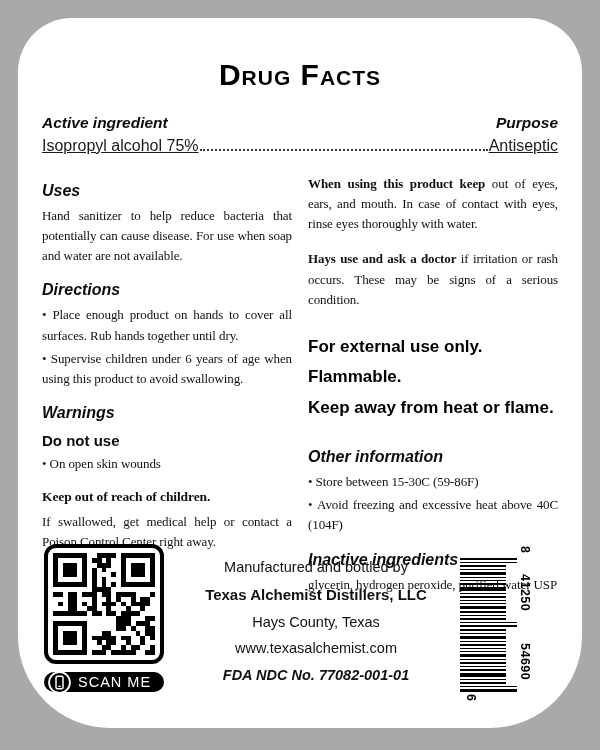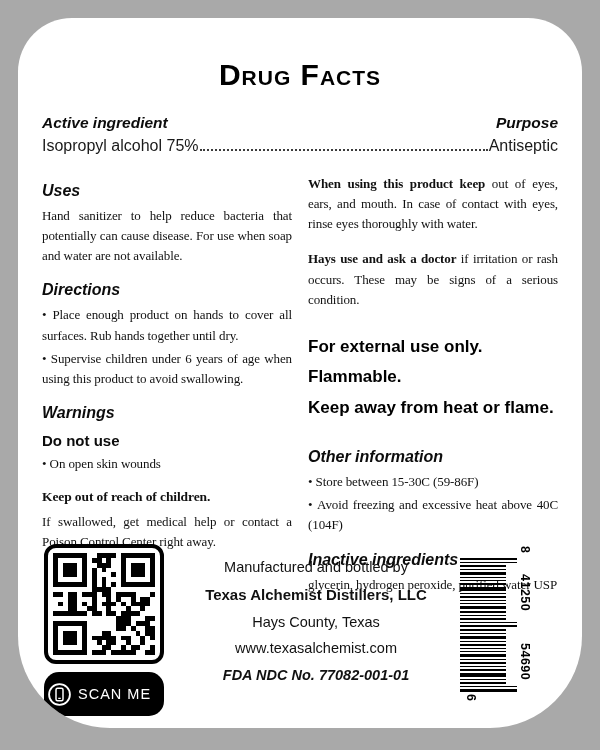--- a/index.html
+++ b/index.html
@@ -27,21 +27,21 @@
     color:#000;
   }
   .ai-row {
     display:flex; justify-content:space-between;
     margin-top:22px;
     font-size:15.5px; font-weight:700; font-style:italic;
   }
   .leader-row {
     display:flex; align-items:baseline;
     margin-top:5px;
-    font-size:16px; color:#1a1a1a;
+    font-size:16px; color:#1a1a1a;text-decoration:underline;
   }
   .leader { flex:1; border-bottom:2.5px dotted #3b3b3b; margin:0 1px 3px 1px; }
   .cols { display:flex; gap:16px; margin-top:12px; }
   .col { flex:1; min-width:0; }
   .sec {
     margin:15px 0 6px 0;
     font-size:16px; font-weight:700; font-style:italic;
   }
   .sec.first { }
   .sub { margin:10px 0 5px 0; font-size:15px; font-weight:700; }
@@ -71,21 +71,21 @@
   }
   .qr-block { width:130px; }
   .qr-frame {
     width:102px; height:102px;
     border:4px solid #000; border-radius:12px;
     padding:5px; background:#fff;
   }
   .qr-frame svg { display:block; width:102px; height:102px; }
   .scan-pill {
     margin-top:8px;
-    width:120px; height:44px; box-sizing:border-box;
+    width:120px; height:20px; box-sizing:border-box;
     background:#000; border-radius:15px;
     display:flex; align-items:center; gap:6px;
     padding-left:3px;
   }
   .phone-circle { width:25px; height:25px; flex:0 0 auto; }
   .scan-text { color:#fff; font-size:14.5px; letter-spacing:1px; font-weight:500; }
   .mfg { flex:1; text-align:center; font-size:14.5px; line-height:1.85; padding-top:10px; color:#111; }
   .mfg .company { font-weight:700; font-size:15px; }
   .mfg .ndc { font-weight:700; font-style:italic; }
   .barcode { position:relative; width:104px; height:170px; margin-top:2px; }

